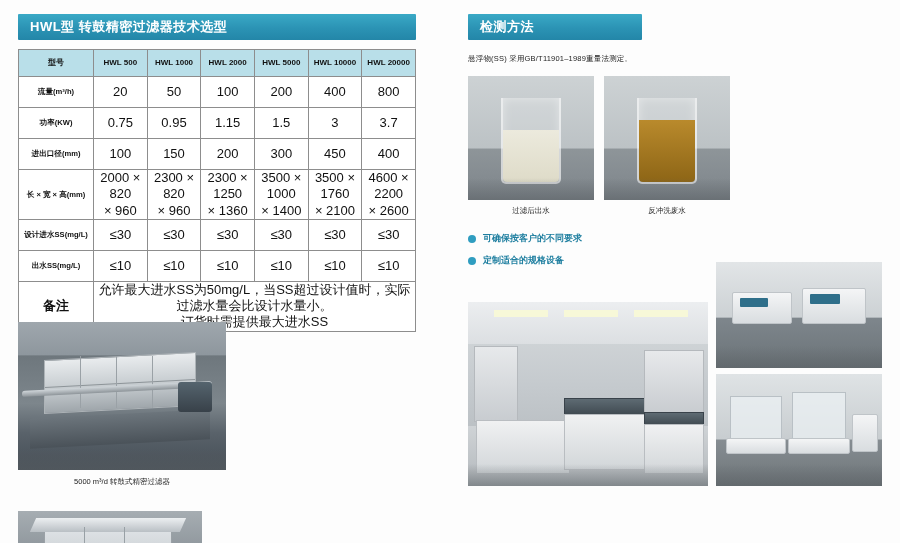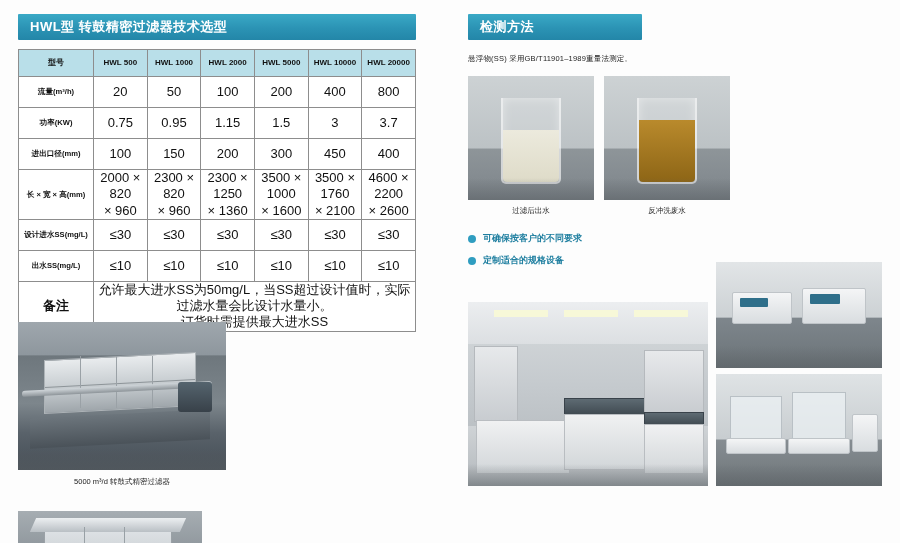--- a/index.html
+++ b/index.html
@@ -398,21 +398,21 @@
           </tr>
           <tr>
             <td class="rowhead">长 × 宽 × 高(mm)</td>
             <td class="dim-cell" style="white-space:pre-line">2000 × 820
 × 960</td>
             <td class="dim-cell" style="white-space:pre-line">2300 × 820
 × 960</td>
             <td class="dim-cell" style="white-space:pre-line">2300 × 1250
 × 1360</td>
             <td class="dim-cell" style="white-space:pre-line">3500 × 1000
-× 1600</td>
+× 1400</td>
             <td class="dim-cell" style="white-space:pre-line">3500 × 1760
 × 2100</td>
             <td class="dim-cell" style="white-space:pre-line">4600 × 2200
 × 2600</td>
           </tr>
           <tr>
             <td class="rowhead">设计进水SS(mg/L)</td>
             <td>≤30</td>
             <td>≤30</td>
             <td>≤30</td>

